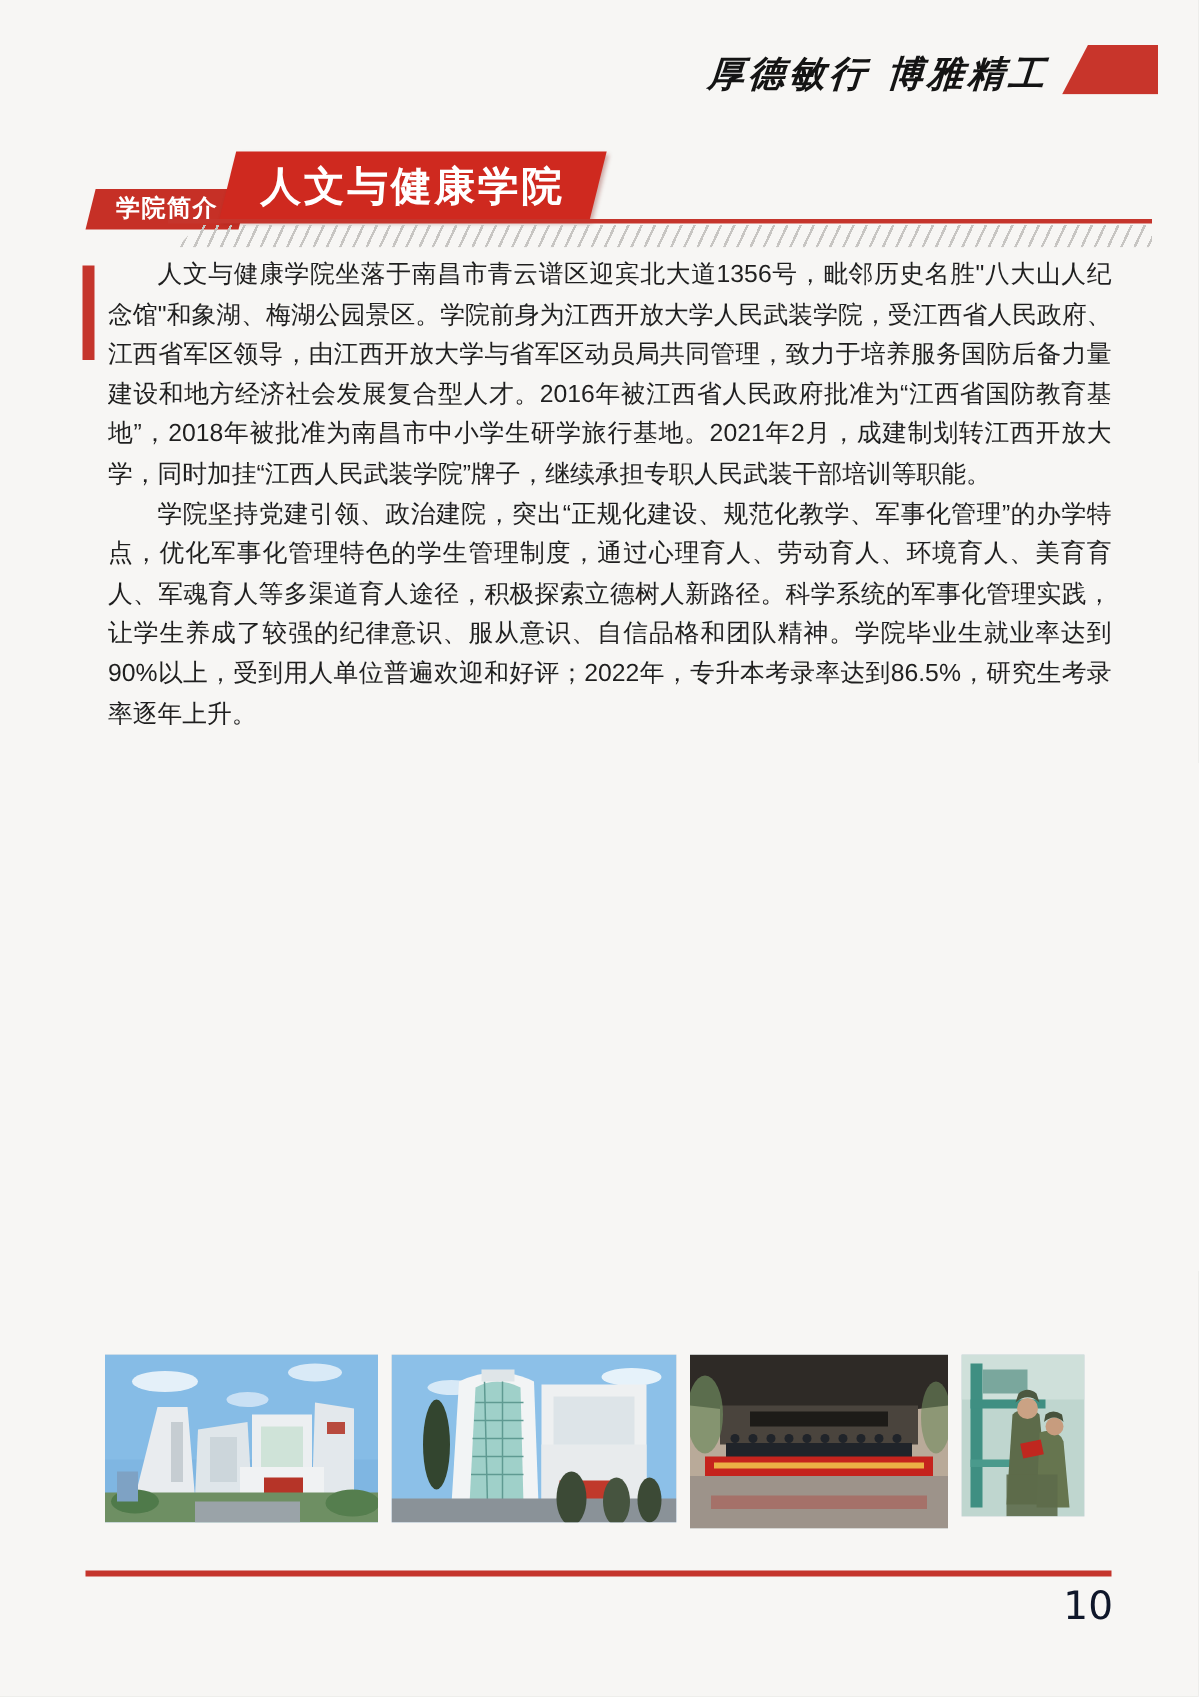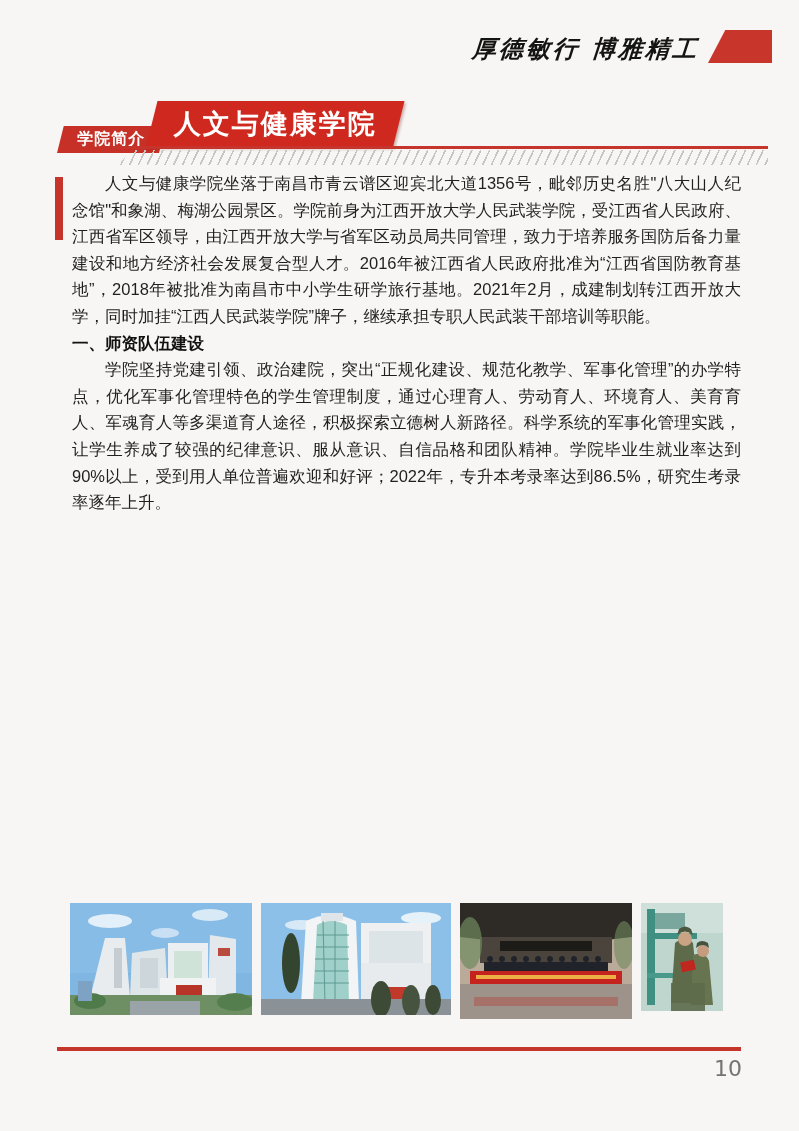--- a/index.html
+++ b/index.html
@@ -84,21 +84,21 @@
   .photo{height:112px;overflow:hidden;background:#cfd8dd;flex:none;}
   .photo svg{display:block;width:100%;height:100%;}
   .ph1{width:182px;}.ph2{width:190px;}.ph3{width:172px;height:116px;}.ph4{width:82px;height:108px;}
   
   .footer-rule{
     position:absolute;left:57px;top:1047px;
     width:684px;height:4px;background:#c5352c;
   }
   .page-number{
     position:absolute;right:57px;top:1056px;
-    font-size:22px;color:#737373;
+    font-size:26px;color:#0f172a;
     font-family:"DejaVu Sans","Liberation Sans",sans-serif;
   }
 </style>
 </head>
 <body>
 
 <div class="page">
 
   <div class="motto">厚德敏行 博雅精工</div>
   <div class="corner-flag"></div>
@@ -109,21 +109,20 @@
   <div class="banner-title">
     <span>人文与健康学院</span>
   </div>
   <div class="banner-rule"></div>
   <div class="banner-hatch"></div>
 
   <div class="side-bar"></div>
   <div class="article">
     <p>人文与健康学院坐落于南昌市青云谱区迎宾北大道1356号，毗邻历史名胜"八大山人纪念馆"和象湖、梅湖公园景区。学院前身为江西开放大学人民武装学院，受江西省人民政府、江西省军区领导，由江西开放大学与省军区动员局共同管理，致力于培养服务国防后备力量建设和地方经济社会发展复合型人才。2016年被江西省人民政府批准为“江西省国防教育基地”，2018年被批准为南昌市中小学生研学旅行基地。2021年2月，成建制划转江西开放大学，同时加挂“江西人民武装学院”牌子，继续承担专职人民武装干部培训等职能。</p>
 
-    <h3>一、师资队伍建设</h3>
 
 
     <p>学院坚持党建引领、政治建院，突出“正规化建设、规范化教学、军事化管理”的办学特点，优化军事化管理特色的学生管理制度，通过心理育人、劳动育人、环境育人、美育育人、军魂育人等多渠道育人途径，积极探索立德树人新路径。科学系统的军事化管理实践，让学生养成了较强的纪律意识、服从意识、自信品格和团队精神。学院毕业生就业率达到90%以上，受到用人单位普遍欢迎和好评；2022年，专升本考录率达到86.5%，研究生考录率逐年上升。</p>
   </div>
 
   <div class="photos">
 
     <div class="photo ph1" title="校园教学楼">
       <svg viewBox="0 0 182 112" preserveAspectRatio="none">
         <rect width="182" height="112" fill="#7fb6e2"></rect>

